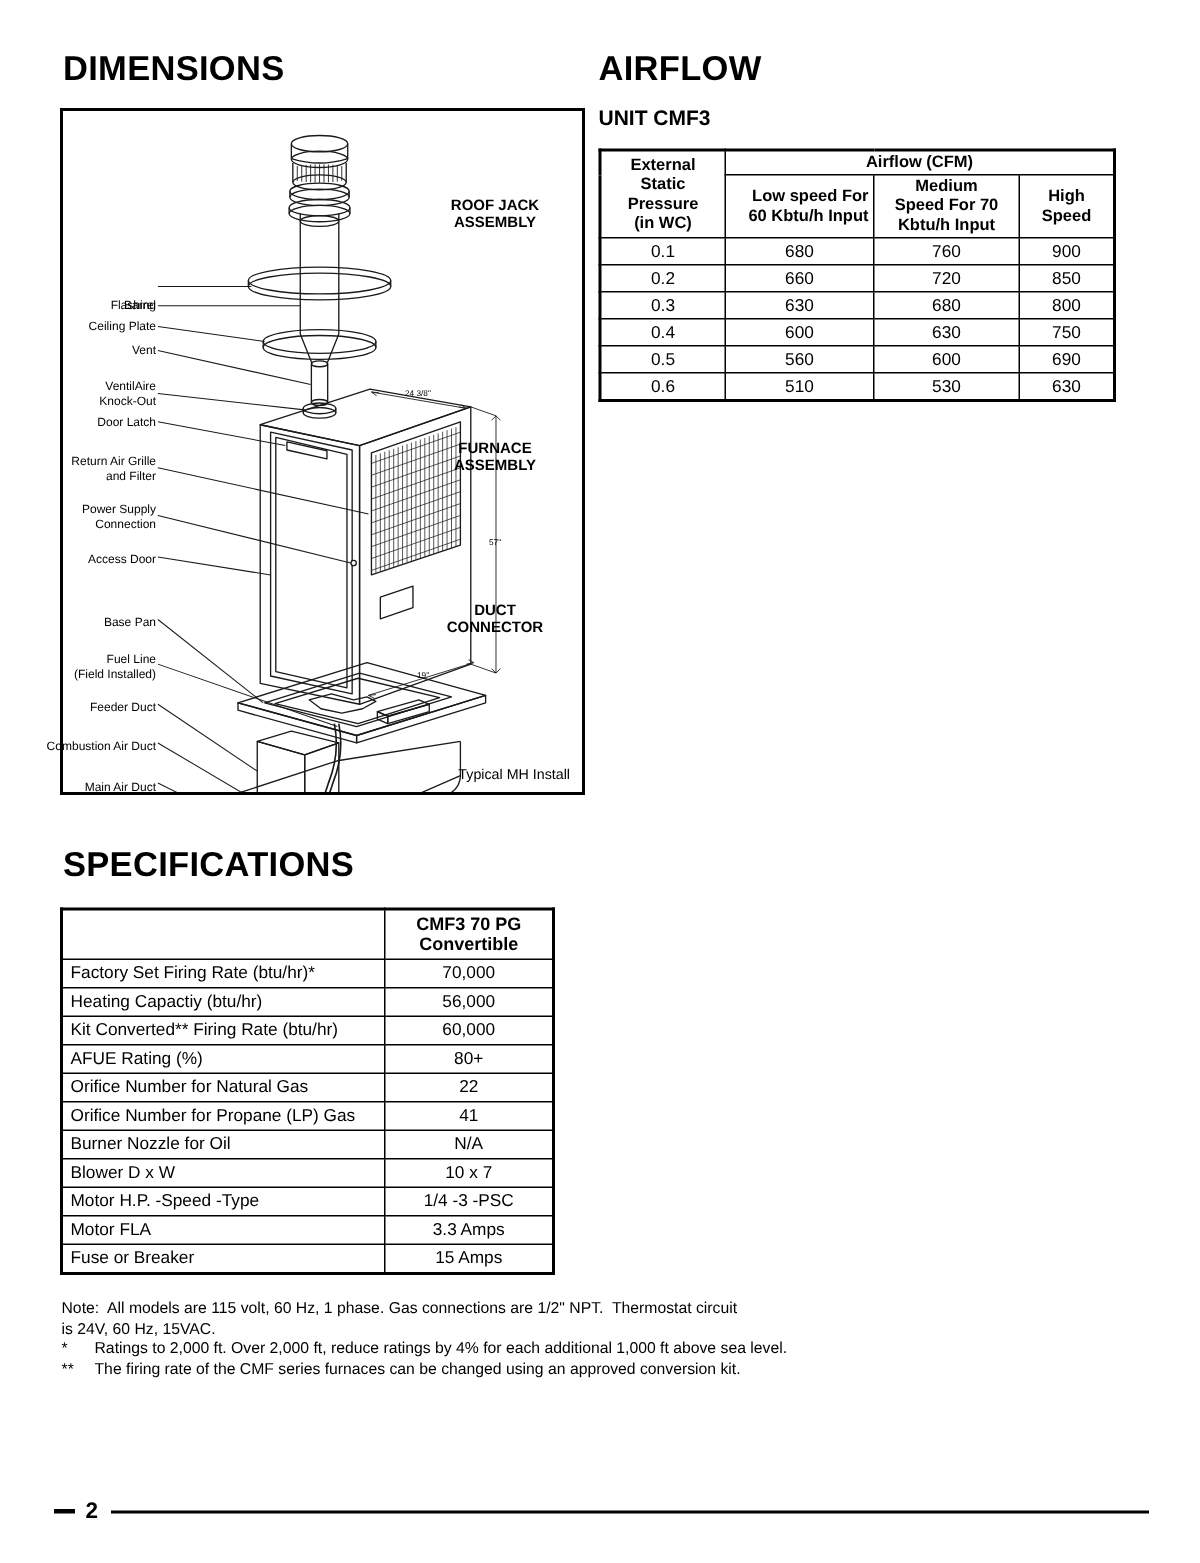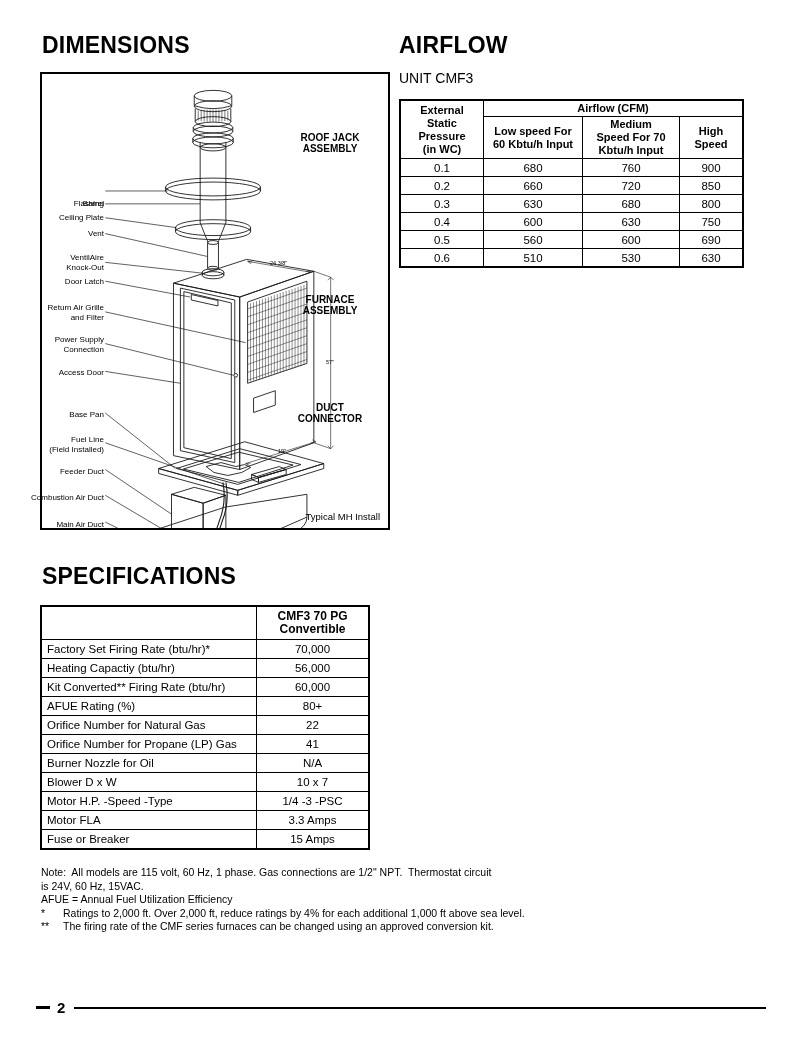--- a/index.html
+++ b/index.html
@@ -24,21 +24,21 @@
     letter-spacing: 0.2px;
   }
   #dimensions-title { left: 42px; top: 32px; }
   #airflow-title    { left: 399px; top: 32px; }
   #specs-title      { left: 42px; top: 563px; }
 
   #airflow-subtitle {
     position: absolute;
     left: 399px;
     top: 70px;
-    font-weight: normal;
+    font-weight: bold;
     font-size: 14px;
   }
 
   
   #dimensions-figure {
     position: absolute;
     left: 40px;
     top: 72px;
     width: 350px;
     height: 458px;
@@ -369,21 +369,21 @@
 <table class="doc-table" id="airflow-table">
   <thead>
     <tr>
       <th class="esp-head" rowspan="2" style="white-space:pre-line;">External
 Static
 Pressure
 (in WC)</th>
       <th colspan="3">Airflow (CFM)</th>
     </tr>
     <tr>
-      <th style="white-space:pre-line; width:92px;">Low speed For
+      <th style="white-space:pre-line; width:92px;text-align:right;">Low speed For
 60 Kbtu/h Input</th>
       <th style="white-space:pre-line; width:90px;">Medium
 Speed For 70
 Kbtu/h Input</th>
       <th style="white-space:pre-line;">High Speed</th>
     </tr>
   </thead>
   <tbody id="airflow-body">
       <tr>
         <td>0.1</td>
@@ -478,21 +478,20 @@
       <tr>
         <td class="label">Fuse or Breaker</td>
         <td class="value">15 Amps</td>
       </tr>
     </tbody>
 </table>
 
 <div id="notes">
   <div class="note-line">Note:  All models are 115 volt, 60 Hz, 1 phase. Gas connections are 1/2" NPT.  Thermostat circuit</div>
   <div class="note-line">is 24V, 60 Hz, 15VAC.</div>
-  <div class="note-line">AFUE = Annual Fuel Utilization Efficiency</div>
   <div class="fn-row">
     <span class="fn-mark">*</span>
     <span class="fn-text">Ratings to 2,000 ft.  Over 2,000 ft, reduce ratings by 4% for each additional 1,000 ft above sea level.</span>
   </div>
   <div class="fn-row">
     <span class="fn-mark">**</span>
     <span class="fn-text">The firing rate of the CMF series furnaces can be changed using an approved conversion kit.</span>
   </div>
 </div>
 

